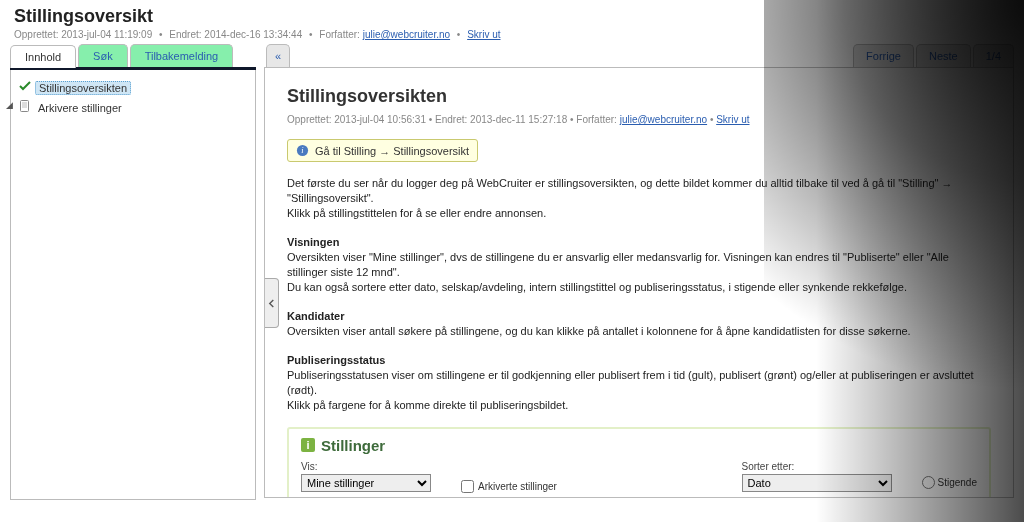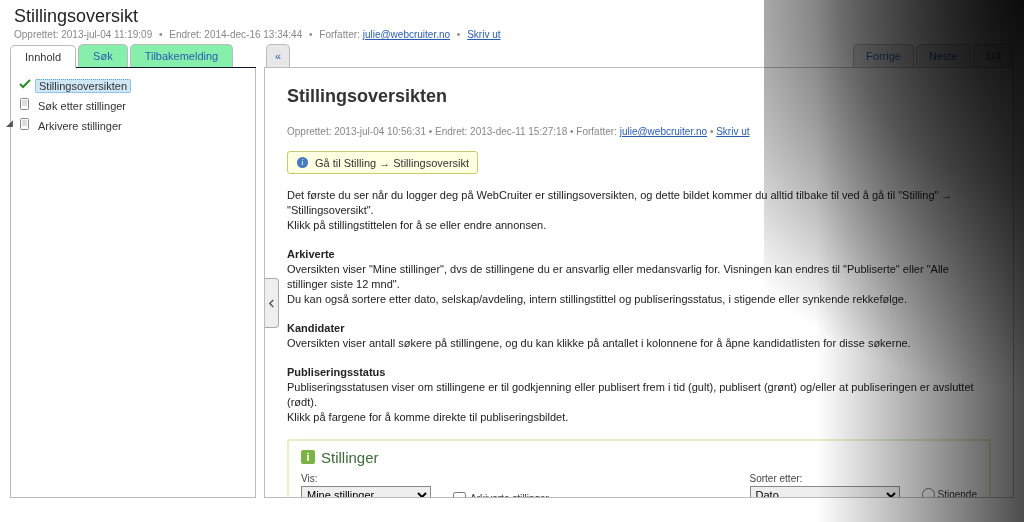--- a/index.html
+++ b/index.html
@@ -2,57 +2,57 @@
 <html><head>
 <meta charset="utf-8">
 <style>
   html,body{margin:0;padding:0;font-family:Verdana,Arial,sans-serif;font-size:11px;color:#333;background:#fff;}
   a{color:#2a5db0;}
   .page{width:1024px;height:522px;position:relative;overflow:hidden;}
   .vign{position:absolute;top:0;right:0;width:260px;height:100%;pointer-events:none;
     background:radial-gradient(ellipse 600px 600px at 100% 0,rgba(0,0,0,.85) 0,rgba(0,0,0,.55) 30%,rgba(0,0,0,0) 65%),
                linear-gradient(to left,rgba(0,0,0,.7),rgba(0,0,0,0) 80%);}
   .hdr{padding:6px 14px 4px;}
-  .hdr h1{margin:0;font-size:18px;color:#222;font-weight:normal;}
+  .hdr h1{margin:0;font-size:18px;color:#222;font-weight:bold;}
   .meta{color:#888;font-size:10px;margin-top:2px;}
   .meta .sep{margin:0 4px;}
   .body{display:flex;padding:0 10px;gap:8px;}
   .leftcol{width:246px;}
   .rightcol{flex:1;position:relative;}
-  .tabs{display:flex;border-bottom:1px solid #0f172a;text-align:right;}
+  .tabs{display:flex;border-bottom:3px solid #0f172a;text-align:right;}
   .tab{border:1px solid #bbb;border-bottom:none;border-radius:5px 5px 0 0;padding:5px 14px;font-size:11px;color:#2a5db0;background:#86efac;margin-right:2px;cursor:pointer;}
   .tab.active{background:#fff;color:#333;font-weight:normal;position:relative;top:1px;}
   .panel{border:1px solid #bbb;border-top:none;padding:8px 6px;background:#fff;height:430px;box-sizing:border-box;}
   .tree{list-style:none;margin:0;padding:0;}
   .tree li{padding:2px 0 2px 18px;position:relative;line-height:16px;}
   .tree .ico{position:absolute;left:2px;top:2px;width:12px;height:12px;}
   .tree .toggle{position:absolute;left:-12px;top:3px;width:9px;height:9px;font-size:9px;color:#555;text-align:center;line-height:9px;}
   .tree .child{padding-left:34px;}
   .ico-check svg{width:12px;height:12px;}
   .ico-doc svg{width:12px;height:12px;}
   .node{padding:0 3px;border-radius:2px;cursor:pointer;}
   .node.sel{background:#cfe6f5;border:1px dotted #5aa0d0;}
 
   .rtabs{display:flex;align-items:flex-end;border-bottom:1px solid #bbb;}
   .rtabs .spacer{flex:1;}
   .rtab{border:1px solid #bbb;border-bottom:none;border-radius:5px 5px 0 0;padding:5px 12px;background:#e7e7e7;color:#2a5db0;margin-left:2px;cursor:pointer;font-size:11px;}
   .rtab.caret{padding:5px 8px;}
   .rpanel{border:1px solid #bbb;border-top:none;background:#fff;height:430px;box-sizing:border-box;padding:18px 22px;overflow:hidden;position:relative;}
   .rt-title{font-size:18px;font-weight:bold;color:#333;margin:0;}
-  .rt-meta{color:#888;font-size:10px;margin:19px 0 14px;}
+  .rt-meta{color:#888;font-size:10px;margin:7px 0 14px;}
   .callout{border:1px solid #c9c96f;background:#ffffe1;padding:4px 8px;display:inline-flex;align-items:center;gap:6px;border-radius:3px;margin-bottom:14px;}
   .callout .i svg{width:13px;height:13px;display:block;}
   .para{margin:0 0 14px;line-height:15px;color:#222;}
   .para b{font-weight:bold;}
   .sectitle{display:inline;}
   .inner{margin-top:6px;border:2px solid #e3f0c8;border-radius:3px;padding:8px 12px;}
   .inner .bar{display:flex;align-items:center;gap:6px;margin-bottom:6px;}
   .inner .bar .bi svg{width:14px;height:14px;}
-  .inner .title{color:#3e6b3b;font-size:15px;font-weight:normal;}
-  .row{display:flex;align-items:center;gap:22px;}
+  .inner .title{color:#3e6b3b;font-size:15px;font-weight:bold;}
+  .row{display:flex;align-items:center;gap:30px;}
   .fld{display:flex;flex-direction:column;gap:2px;}
   .lbl{font-size:10px;color:#444;}
   select{font-size:11px;border:1px solid #888;background:#eee;padding:1px;}
   .sel1{width:130px;} .sel2{width:150px;}
   .chk{display:flex;align-items:center;gap:4px;font-size:10px;color:#333;}
   .chk input{margin:0;}
   .radio{display:flex;align-items:center;gap:3px;font-size:10px;color:#333;}
   .radio input{margin:0;}
   .collapse{position:absolute;left:0;top:210px;width:13px;height:48px;border:1px solid #aaa;border-left:none;border-radius:0 4px 4px 0;background:#eee;display:flex;align-items:center;justify-content:center;cursor:pointer;}
   .collapse svg{width:9px;height:9px;}
@@ -90,31 +90,20 @@
         <ul class="tree">
           <li>
             <span class="ico ico-check">
               <svg viewBox="0 0 12 12">
                   <path d="M1 6l3 3 7-7" stroke="#2a8a2a" stroke-width="2" fill="none"></path>
                 </svg>
             </span>
             <span class="node sel">Stillingsoversikten</span>
           </li>
           <li>
-            <span class="ico ico-doc">
-              <svg viewBox="0 0 12 12">
-                  <rect x="1.5" y="0.5" width="8" height="11" rx="1" fill="#fff" stroke="#888"></rect>
-                  <line x1="3" y1="3" x2="8" y2="3" stroke="#bbb"></line>
-                  <line x1="3" y1="5" x2="8" y2="5" stroke="#bbb"></line>
-                  <line x1="3" y1="7" x2="8" y2="7" stroke="#bbb"></line>
-                </svg>
-            </span>
-            <span class="node">Søk etter stillinger</span>
-          </li>
-          <li>
             <span class="toggle">◢</span>
             <span class="ico ico-doc">
               <svg viewBox="0 0 12 12">
                   <rect x="1.5" y="0.5" width="8" height="11" rx="1" fill="#fff" stroke="#888"></rect>
                   <line x1="3" y1="3" x2="8" y2="3" stroke="#bbb"></line>
                   <line x1="3" y1="5" x2="8" y2="5" stroke="#bbb"></line>
                   <line x1="3" y1="7" x2="8" y2="7" stroke="#bbb"></line>
                 </svg>
             </span>
             <span class="node">Arkivere stillinger</span>
@@ -159,21 +148,21 @@
                 <circle cx="7" cy="7" r="6" fill="#4a7abf"></circle>
                 <text x="7" y="10" text-anchor="middle" font-size="9" fill="#fff" font-family="serif" font-style="italic">i</text>
               </svg>
           </span>
           <span>Gå til Stilling → Stillingsoversikt</span>
         </div>
 
         <p class="para" style="white-space:pre-line;">Det første du ser når du logger deg på WebCruiter er stillingsoversikten, og dette bildet kommer du alltid tilbake til ved å gå til "Stilling" → "Stillingsoversikt".
 Klikk på stillingstittelen for å se eller endre annonsen.</p>
 
-        <p class="para" style="white-space:pre-line;"><b class="sectitle">Arkiverte</b><br><span>Oversikten viser "Mine stillinger", dvs de stillingene du er ansvarlig eller medansvarlig for. Visningen kan endres til "Publiserte" eller "Alle stillinger siste 12 mnd".
+        <p class="para" style="white-space:pre-line;"><b class="sectitle">Visningen</b><br><span>Oversikten viser "Mine stillinger", dvs de stillingene du er ansvarlig eller medansvarlig for. Visningen kan endres til "Publiserte" eller "Alle stillinger siste 12 mnd".
 Du kan også sortere etter dato, selskap/avdeling, intern stillingstittel og publiseringsstatus, i stigende eller synkende rekkefølge.</span></p>
 
         <p class="para"><b class="sectitle">Kandidater</b><br><span>Oversikten viser antall søkere på stillingene, og du kan klikke på antallet i kolonnene for å åpne kandidatlisten for disse søkerne.</span></p>
 
         <p class="para" style="white-space:pre-line;"><b class="sectitle">Publiseringsstatus</b><br><span>Publiseringsstatusen viser om stillingene er til godkjenning eller publisert frem i tid (gult), publisert (grønt) og/eller at publiseringen er avsluttet (rødt).
 Klikk på fargene for å komme direkte til publiseringsbildet.</span></p>
 
         <div class="inner">
           <div class="bar">
             <span class="bi">

